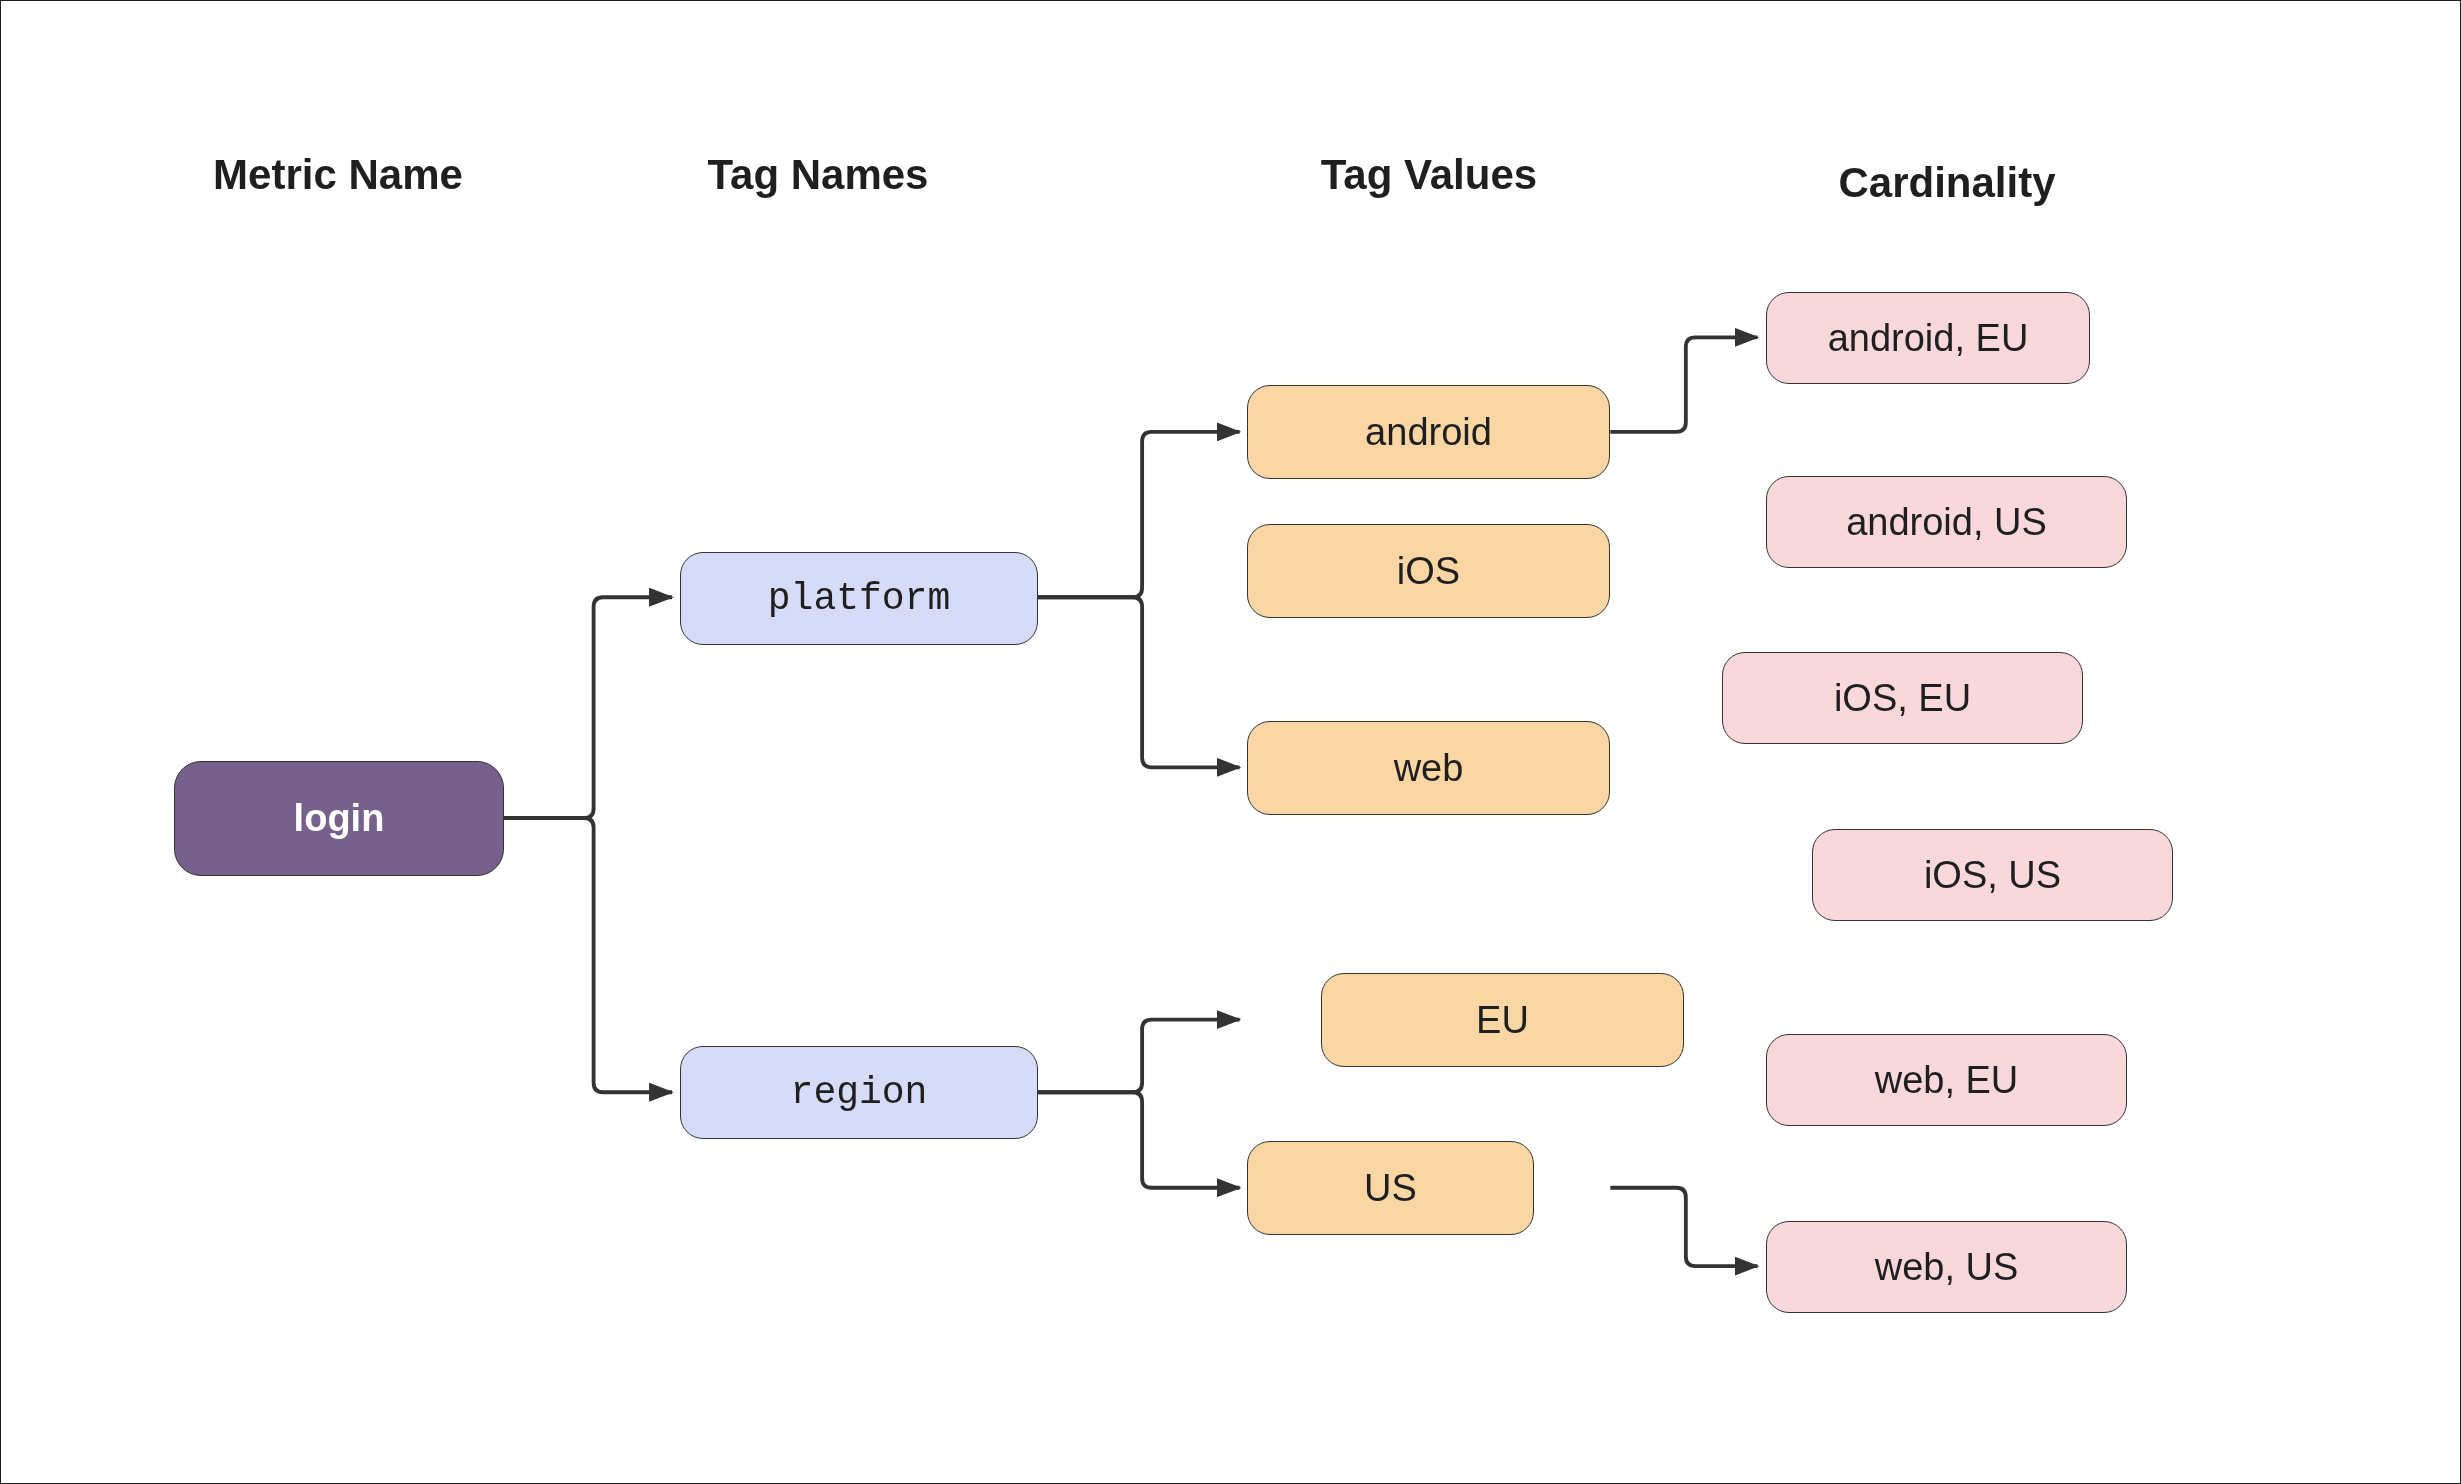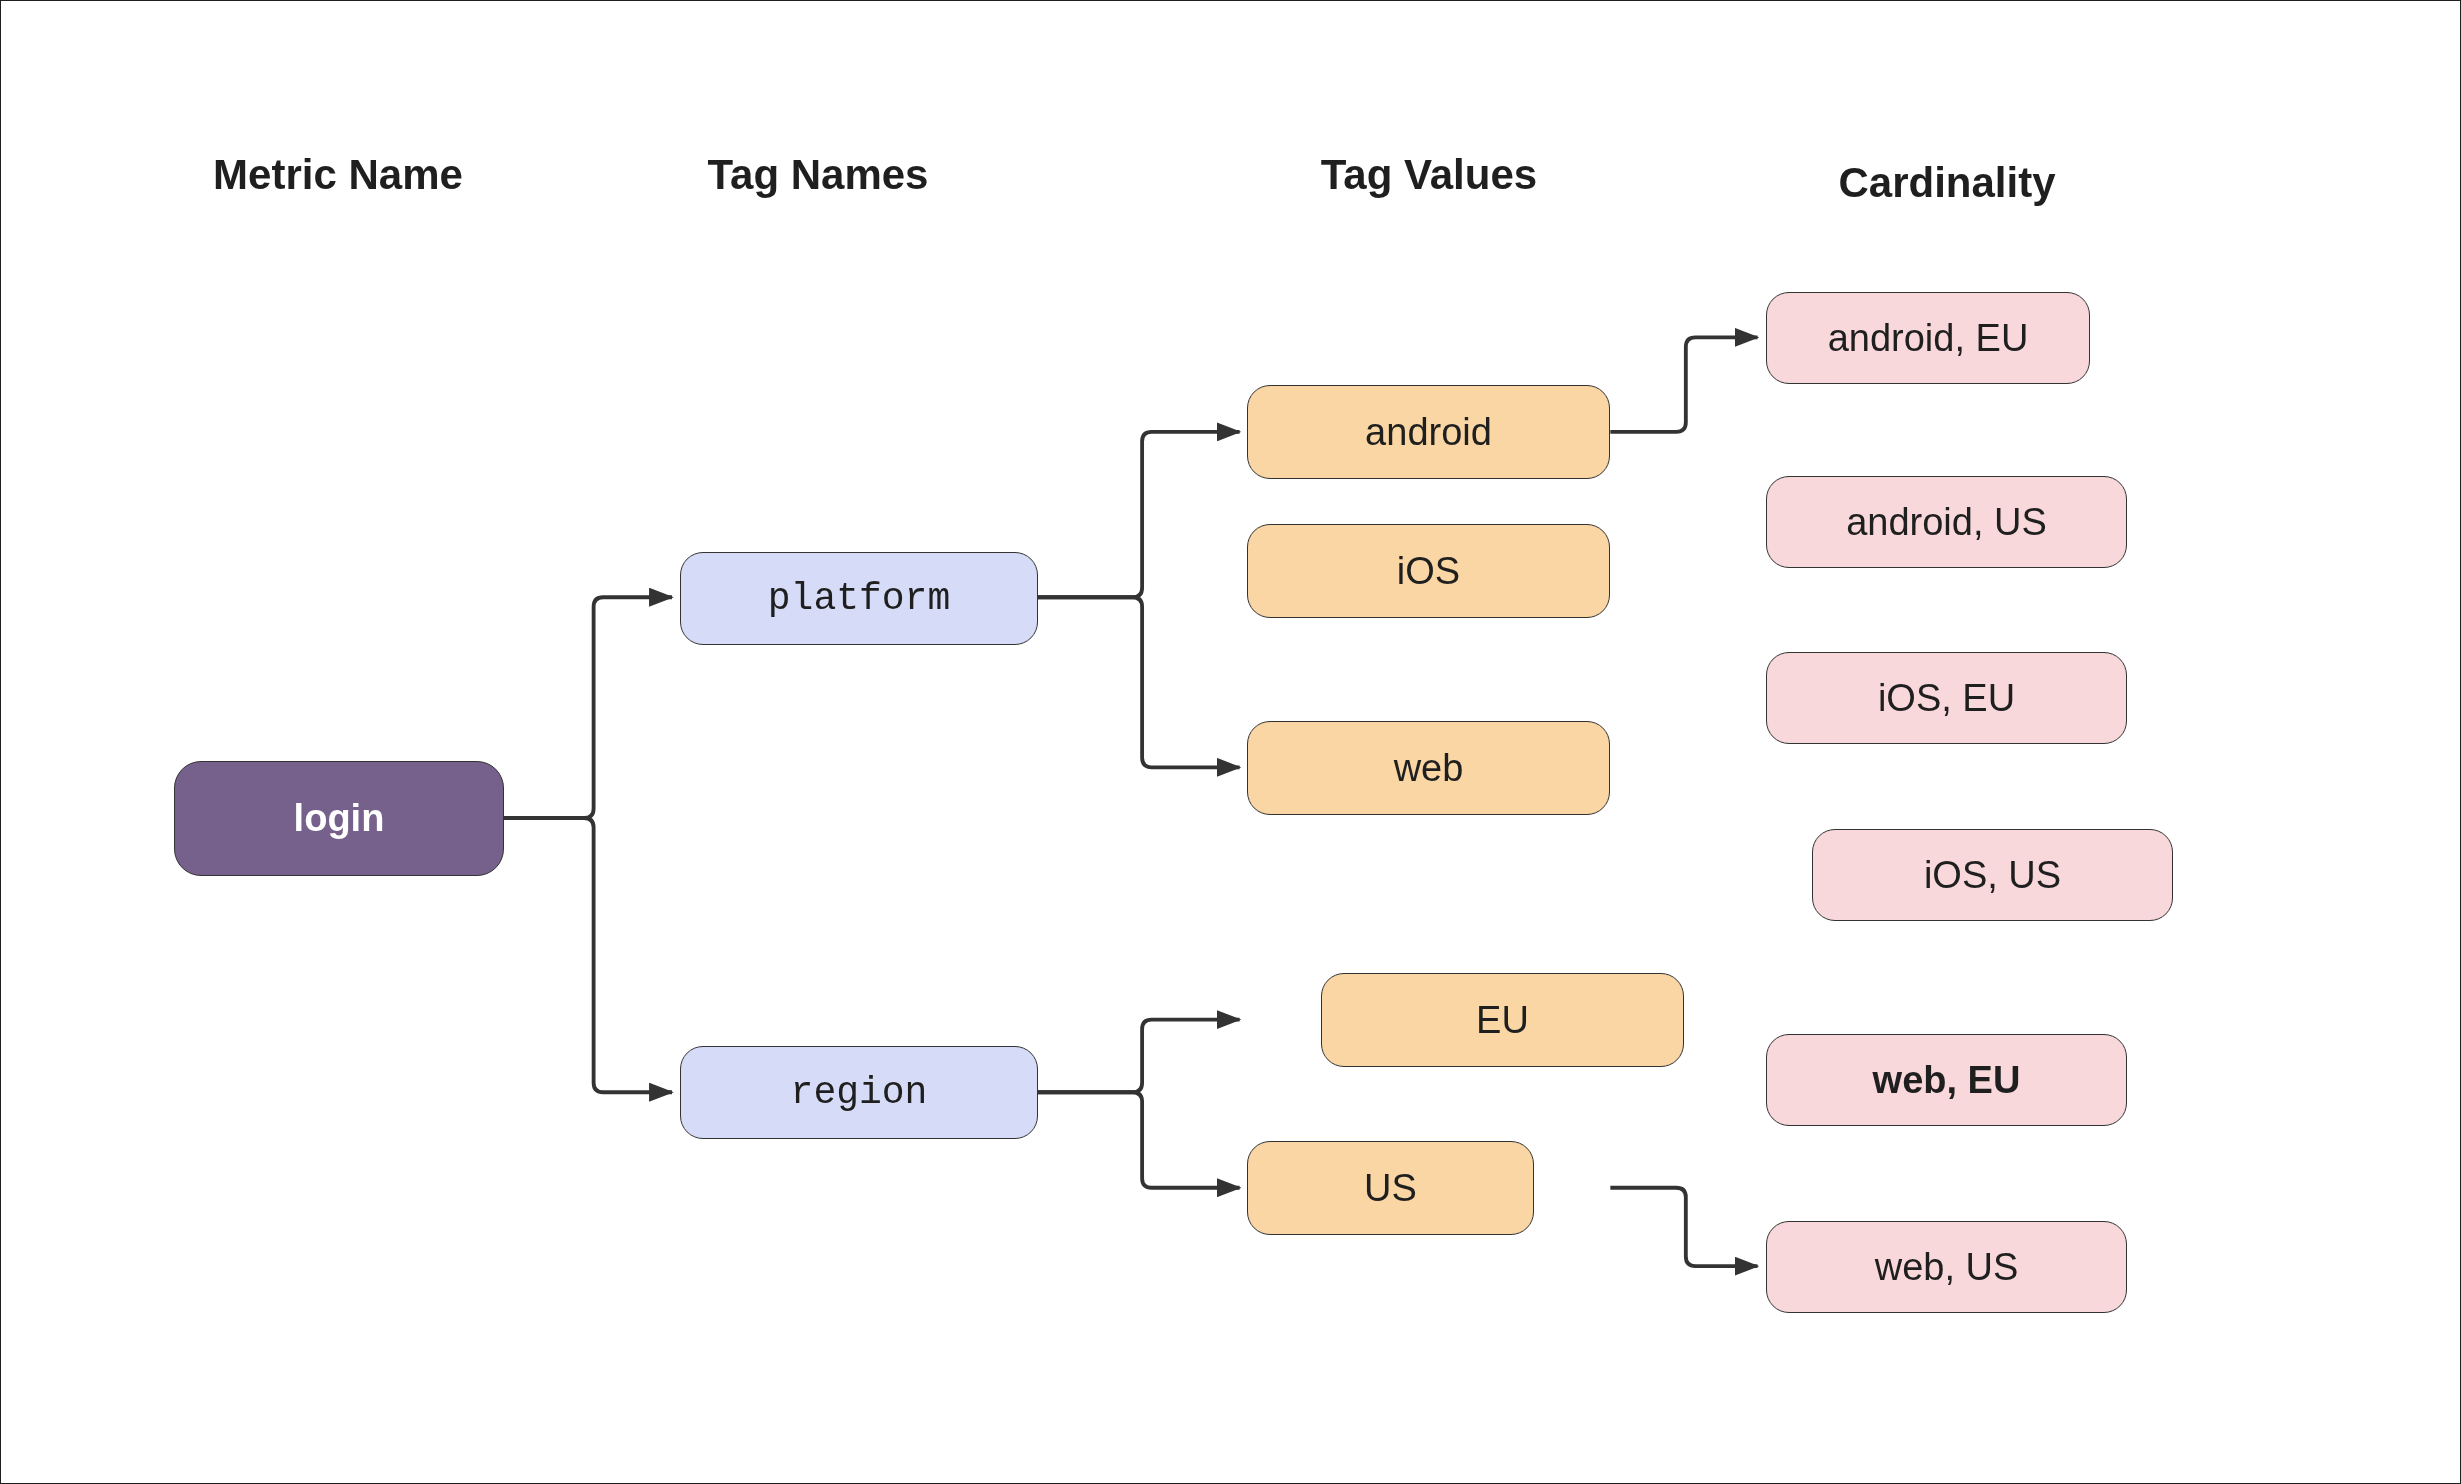--- a/index.html
+++ b/index.html
@@ -100,18 +100,18 @@
     <div class="node metric" style="left: 174px; top: 761px; width: 330px; height: 115px;">login</div>
     <div class="node tag-name" style="left: 680px; top: 552px; width: 358px; height: 93px;">platform</div>
     <div class="node tag-name" style="left: 680px; top: 1046px; width: 358px; height: 93px;">region</div>
     <div class="node tag-value" style="left: 1247px; top: 385px; width: 363px; height: 94px;">android</div>
     <div class="node tag-value" style="left: 1247px; top: 524px; width: 363px; height: 94px;">iOS</div>
     <div class="node tag-value" style="left: 1247px; top: 721px; width: 363px; height: 94px;">web</div>
     <div class="node tag-value" style="left: 1321px; top: 973px; width: 363px; height: 94px; border-radius: 23px;">EU</div>
     <div class="node tag-value" style="left: 1247px; top: 1141px; width: 287px; height: 94px;">US</div>
     <div class="node cardinality" style="left: 1766px; top: 292px; width: 324px; height: 92px;">android, EU</div>
     <div class="node cardinality" style="left: 1766px; top: 476px; width: 361px; height: 92px;">android, US</div>
-    <div class="node cardinality" style="left: 1766px; top: 652px; width: 361px; height: 92px;">iOS, EU</div>
+    <div class="node cardinality" style="left: 1722px; top: 652px; width: 361px; height: 92px;">iOS, EU</div>
     <div class="node cardinality" style="left: 1766px; top: 829px; width: 361px; height: 92px; margin-left: 46px;">iOS, US</div>
-    <div class="node cardinality" style="left: 1766px; top: 1034px; width: 361px; height: 92px; font-weight: bold;">web, EU</div>
+    <div class="node cardinality" style="left: 1766px; top: 1034px; width: 361px; height: 92px;">web, EU</div>
     <div class="node cardinality" style="left: 1766px; top: 1221px; width: 361px; height: 92px;">web, US</div>
   </div>
 
 
 </body></html>

